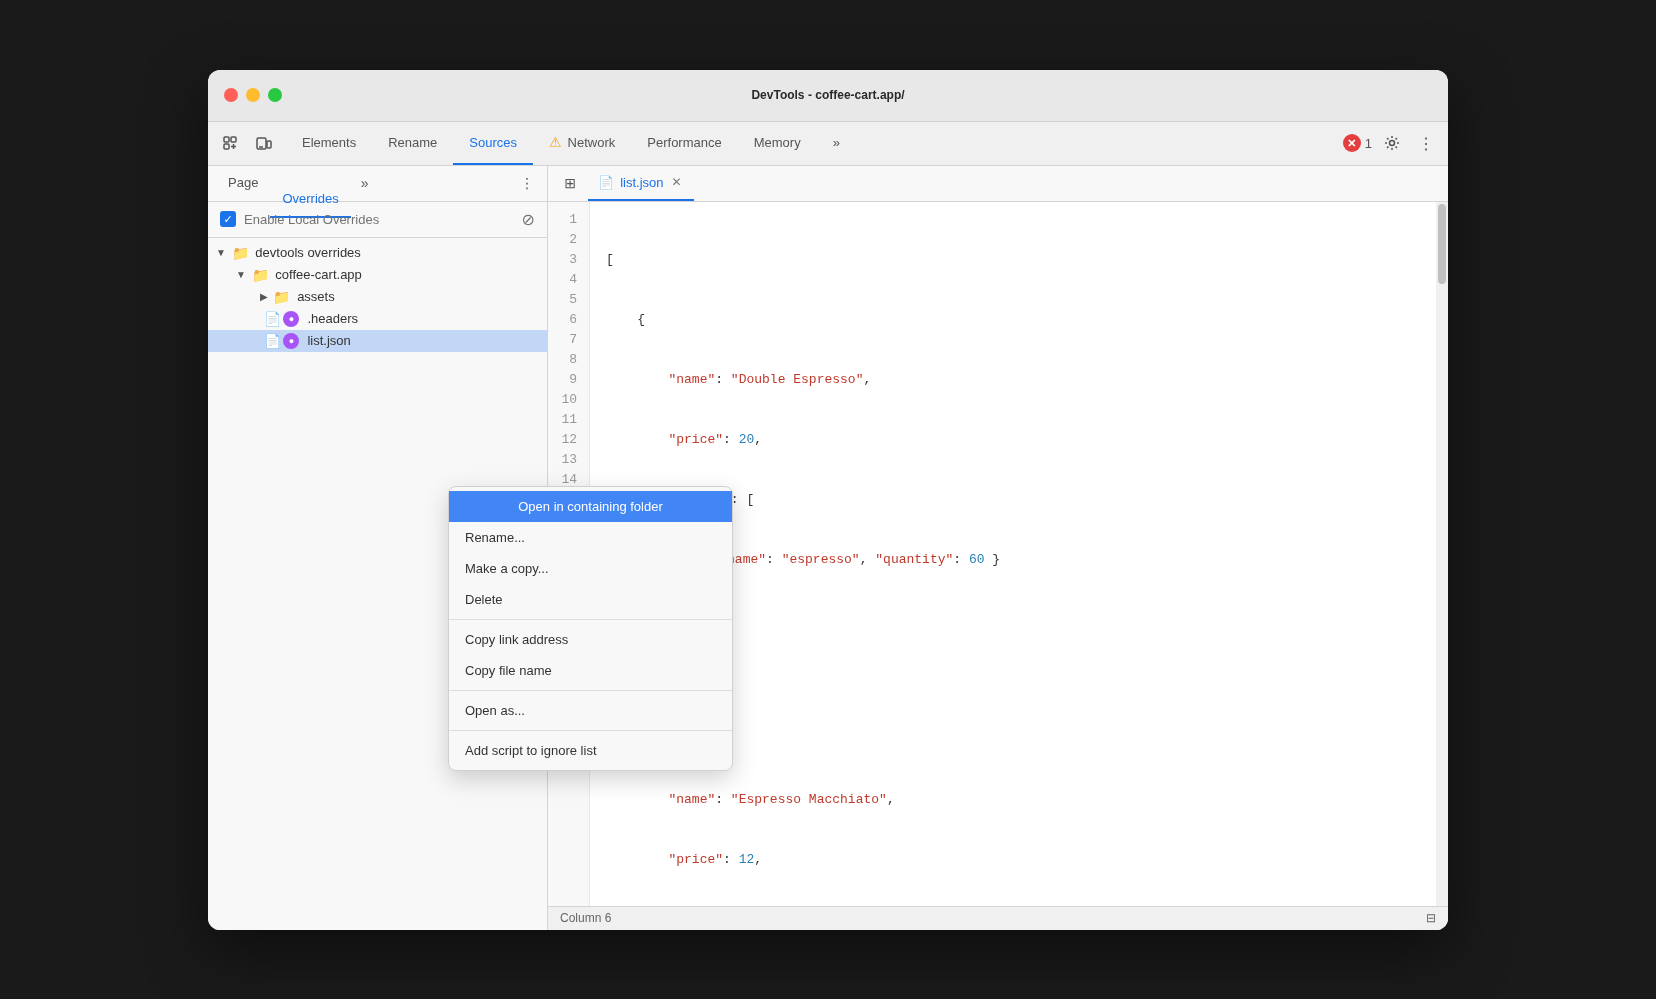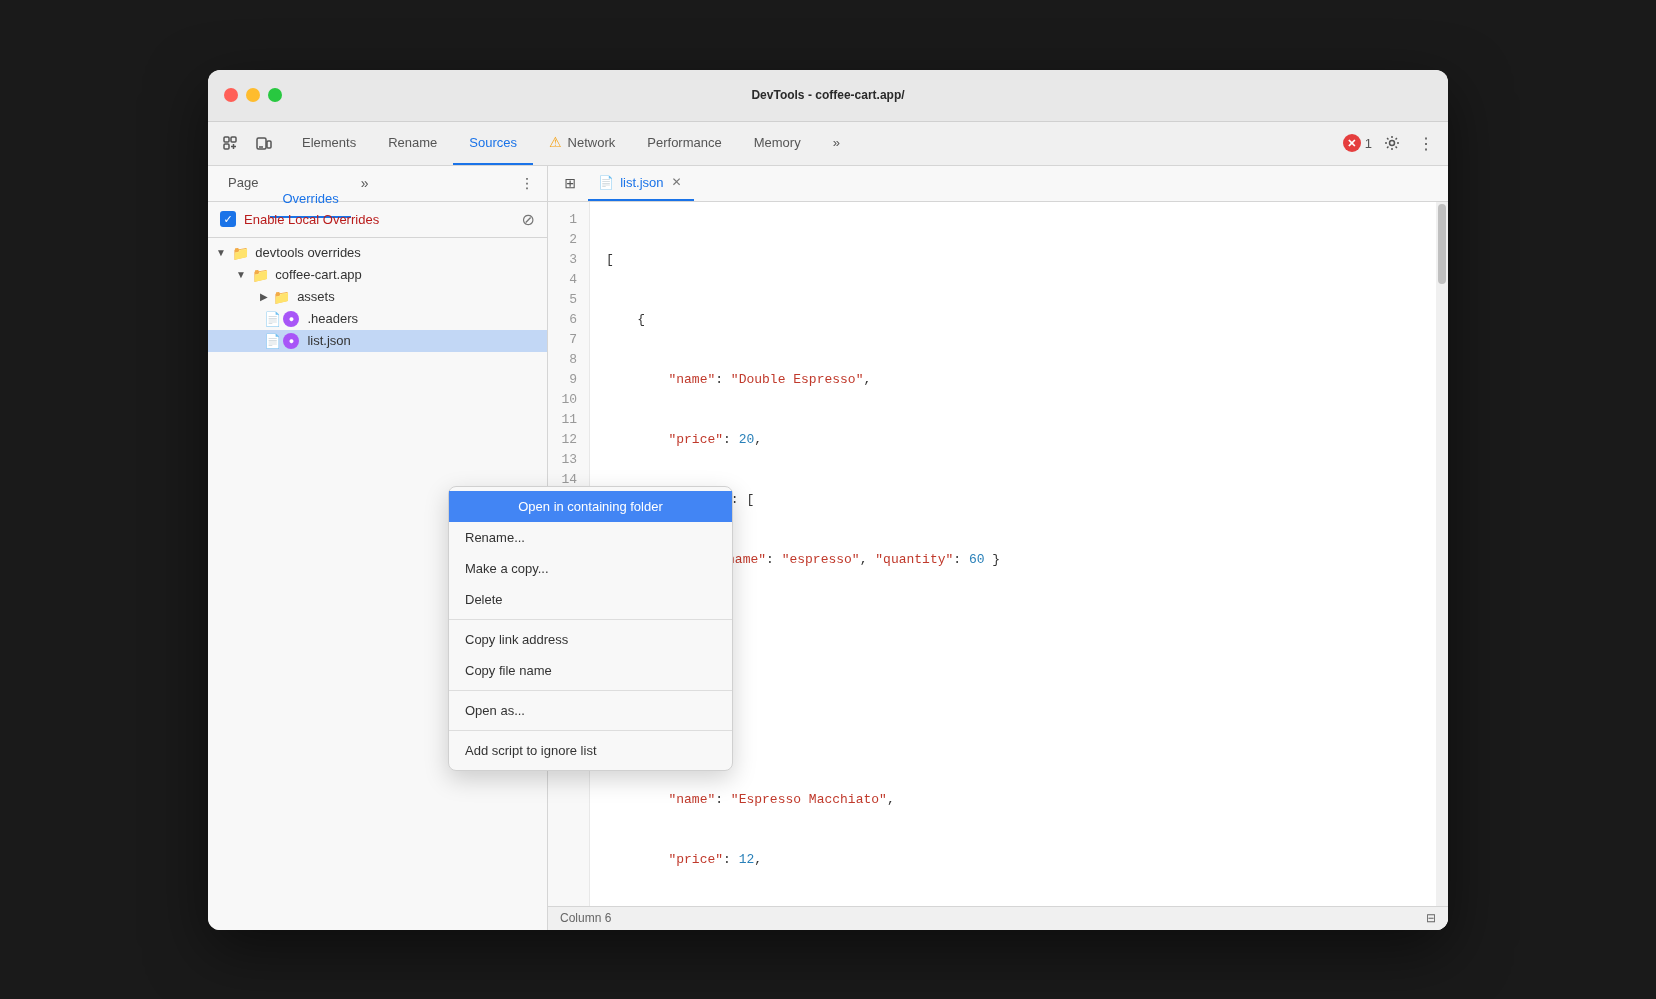--- a/index.html
+++ b/index.html
@@ -194,21 +194,21 @@
       border-radius: 3px;
       display: flex;
       align-items: center;
       justify-content: center;
       color: white;
       font-size: 11px;
       flex-shrink: 0;
     }
     .enable-label {
       font-size: 13px;
-      color: #b91c1c;
+      color: #737373;
     }
     .block-icon {
       margin-left: auto;
       color: #777;
       font-size: 16px;
       cursor: pointer;
     }
     .tree {
       flex: 1;
       overflow-y: auto;

